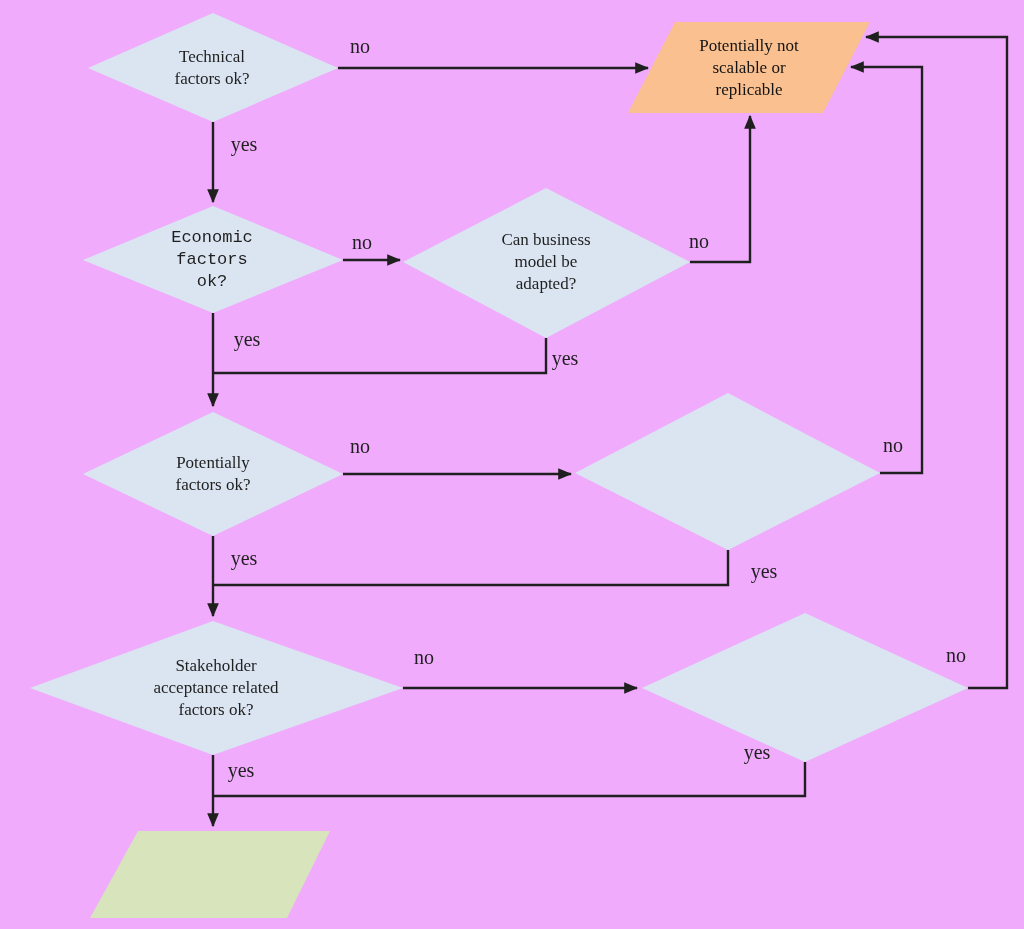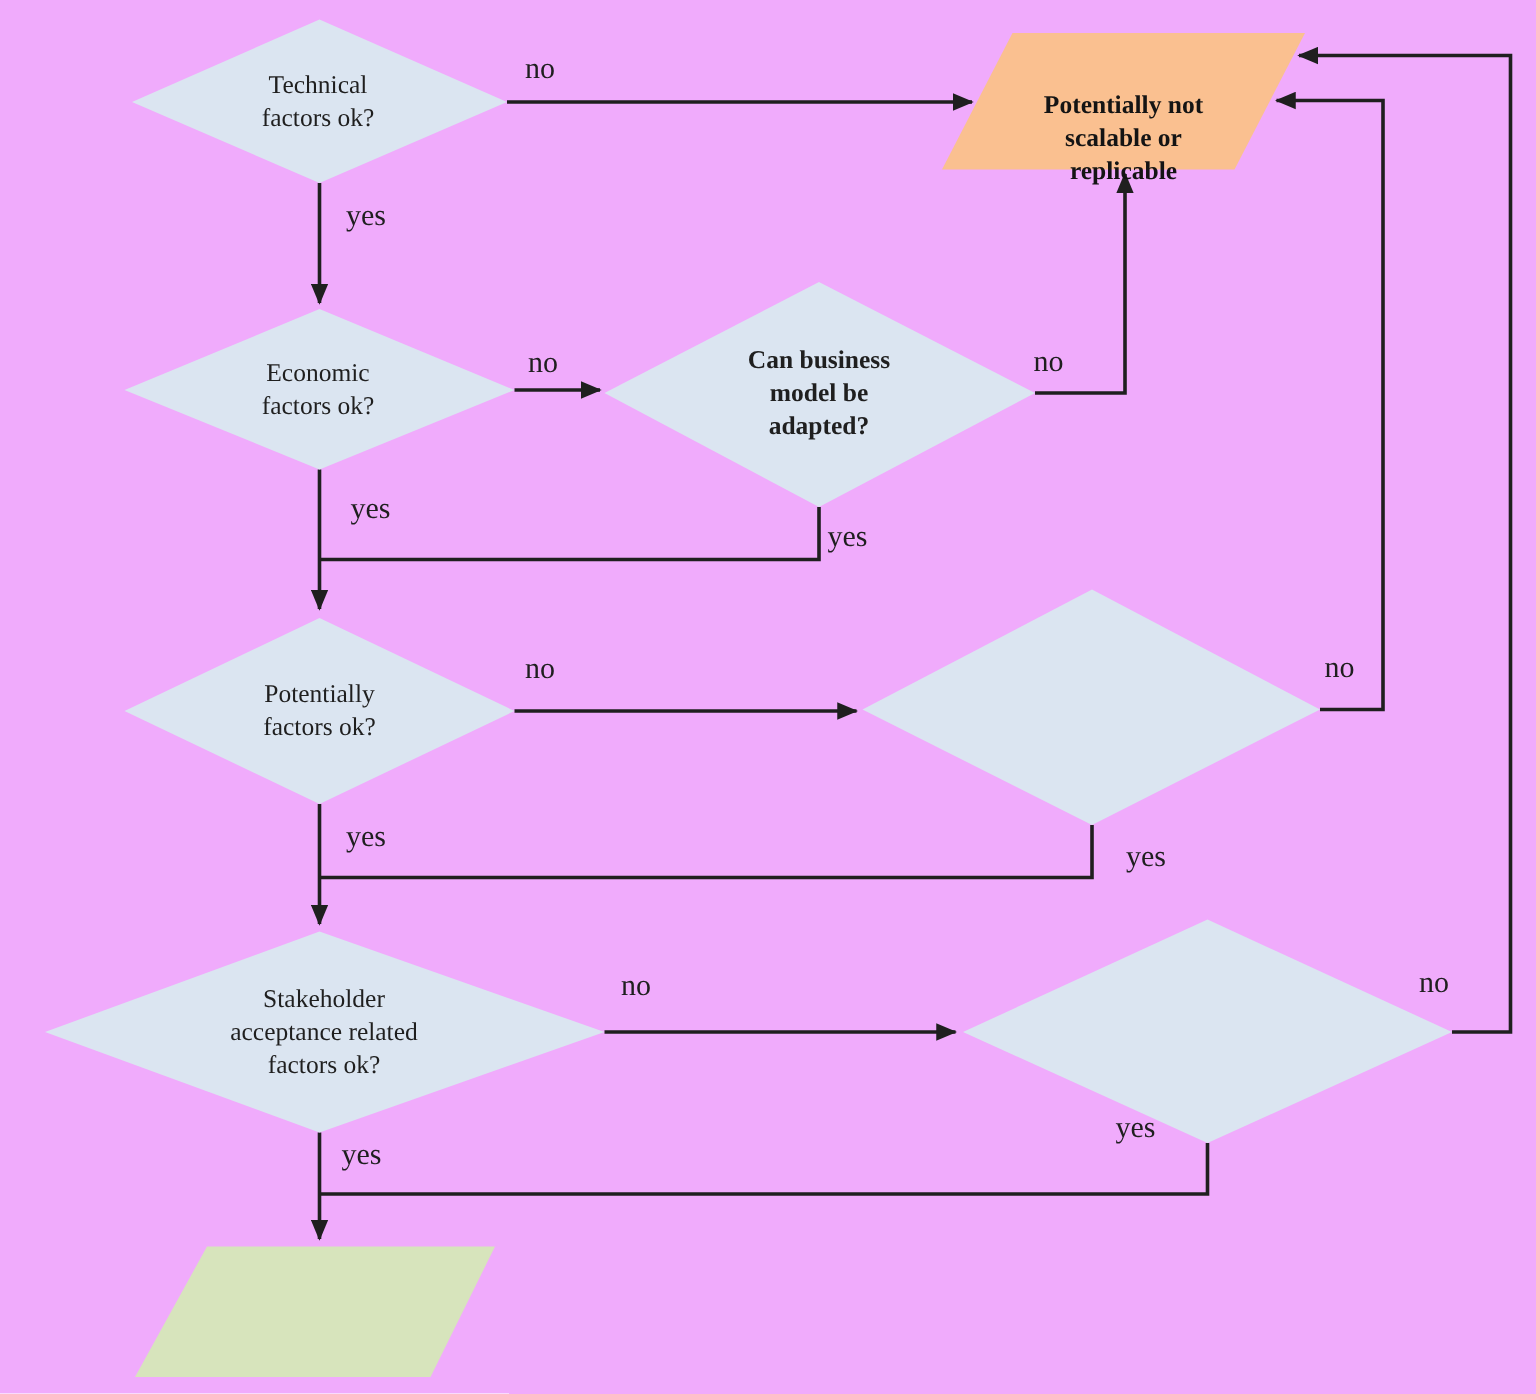--- a/index.html
+++ b/index.html
@@ -16,32 +16,32 @@
   .edge { fill: none; stroke: #1f1f1f; stroke-width: 2.4px; }
   .shape { stroke: none; }
   .node-label {
     position: absolute;
     transform: translate(-50%, -50%);
     text-align: center;
     font-size: 17px;
     line-height: 1.28;
     white-space: normal;
   }
-  .terminal-label { font-weight: bold; color: #141414; margin-top: 24px; }
+  .terminal-label { font-weight: normal; color: #141414; }
   .edge-label {
     position: absolute;
     transform: translate(-50%, -50%);
     font-size: 20px;
     line-height: 1;
     white-space: nowrap;
   }
   
   #lbl-technical   { left: 212px; top: 68px;  width: 100px; }
-  #lbl-economic    { left: 212px; top: 260px; width: 100px; }
-  #lbl-business    { left: 546px; top: 262px; width: 125px; font-weight: bold; }
+  #lbl-economic    { left: 212px; top: 260px; width: 100px; font-family: Liberation Mono, monospace; }
+  #lbl-business    { left: 546px; top: 262px; width: 125px; }
   #lbl-regulatory  { left: 213px; top: 474px; width: 108px; }
   #lbl-regulation  { left: 728px; top: 472px; width: 135px; }
   #lbl-stakeholder { left: 216px; top: 688px; width: 152px; font-family: Liberation Serif, serif; }
   #lbl-involvement { left: 805px; top: 688px; width: 150px; }
   #lbl-notscalable { left: 749px; top: 68px;  width: 120px; }
   #lbl-scalable    { left: 211px; top: 874px; width: 110px; }
   
   #el-no1  { left: 360px; top: 46px;  }
   #el-yes1 { left: 244px; top: 144px; }
   #el-no2  { left: 362px; top: 242px; }

